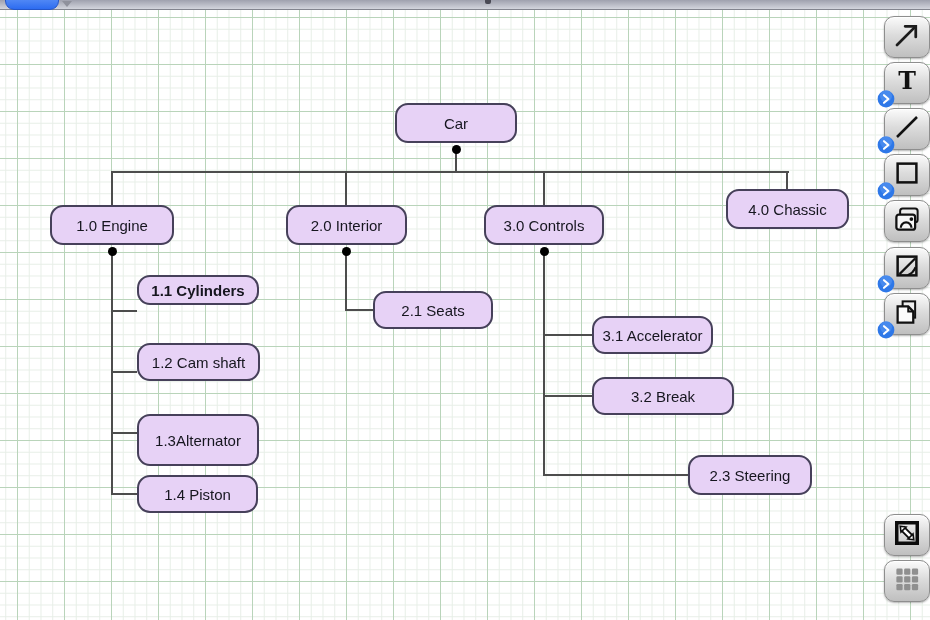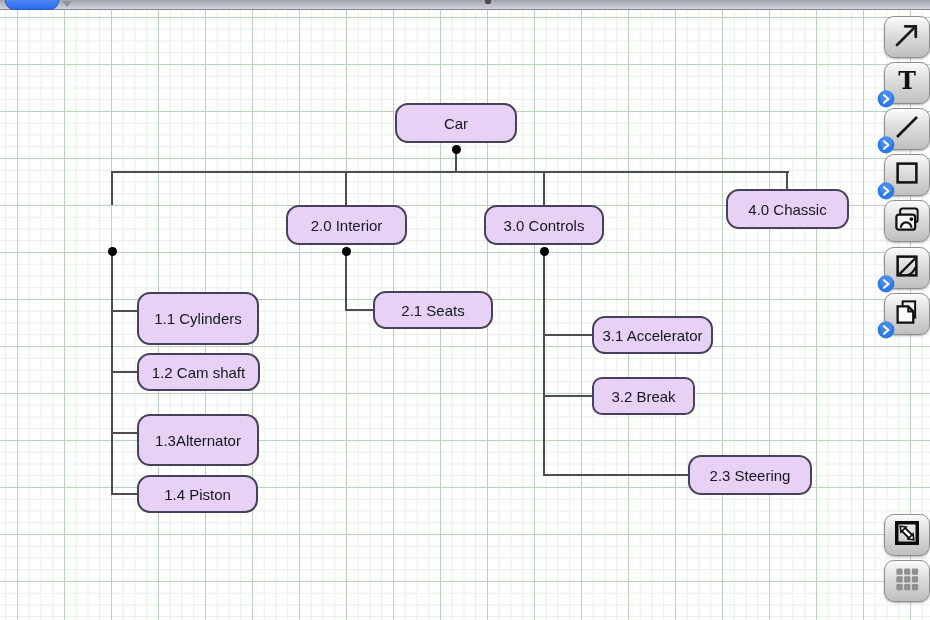--- a/index.html
+++ b/index.html
@@ -59,30 +59,31 @@
       <div class="cline" style="left: 345px; top: 300px; width: 28px; height: 2px;"></div>
       <div class="cline" style="left: 543px; top: 241px; width: 2px; height: 226px;"></div>
       <div class="cline" style="left: 543px; top: 325px; width: 49px; height: 2px;"></div>
       <div class="cline" style="left: 543px; top: 386px; width: 49px; height: 2px;"></div>
       <div class="cline" style="left: 543px; top: 465px; width: 145px; height: 2px;"></div>
       <div class="cdot" style="left: 451.5px; top: 135.5px;"></div>
       <div class="cdot" style="left: 107.5px; top: 237.5px;"></div>
       <div class="cdot" style="left: 341.5px; top: 237.5px;"></div>
       <div class="cdot" style="left: 539.5px; top: 237.5px;"></div>
       <div class="node" style="left: 395px; top: 94px; width: 122px; height: 40px;">Car</div>
+      <div class="node" style="left: 50px; top: 196px; width: 124px; height: 40px;">1.0 Engine</div>
       <div class="node" style="left: 286px; top: 196px; width: 121px; height: 40px;">2.0 Interior</div>
       <div class="node" style="left: 484px; top: 196px; width: 120px; height: 40px;">3.0 Controls</div>
       <div class="node" style="left: 726px; top: 180px; width: 123px; height: 40px;">4.0 Chassic</div>
-      <div class="node" style="left: 137px; top: 283px; width: 122px; height: 53px;">1.1 Cylinders</div>
-      <div class="node" style="left: 137px; top: 344px; width: 123px; height: 38px;">1.2 Cam shaft</div>
+      <div class="node" style="left: 137px; top: 266px; width: 122px; height: 30px; font-weight: bold;">1.1 Cylinders</div>
+      <div class="node" style="left: 137px; top: 334px; width: 123px; height: 38px;">1.2 Cam shaft</div>
       <div class="node" style="left: 137px; top: 405px; width: 122px; height: 52px;">1.3Alternator</div>
       <div class="node" style="left: 137px; top: 466px; width: 121px; height: 38px;">1.4 Piston</div>
       <div class="node" style="left: 373px; top: 282px; width: 120px; height: 38px;">2.1 Seats</div>
       <div class="node" style="left: 592px; top: 307px; width: 121px; height: 38px;">3.1 Accelerator</div>
-      <div class="node" style="left: 592px; top: 368px; width: 103px; height: 38px; border-radius: 10px;">3.2 Break</div>
+      <div class="node" style="left: 592px; top: 368px; width: 142px; height: 38px;">3.2 Break</div>
       <div class="node" style="left: 688px; top: 446px; width: 124px; height: 40px;">2.3 Steering</div>
     </div>
 
   <div class="topbar">
     <div class="blue-btn"></div>
     <div class="undo-glyph"></div>
     <div class="title-mark"></div>
   </div>
 
   <div id="toolbar">

